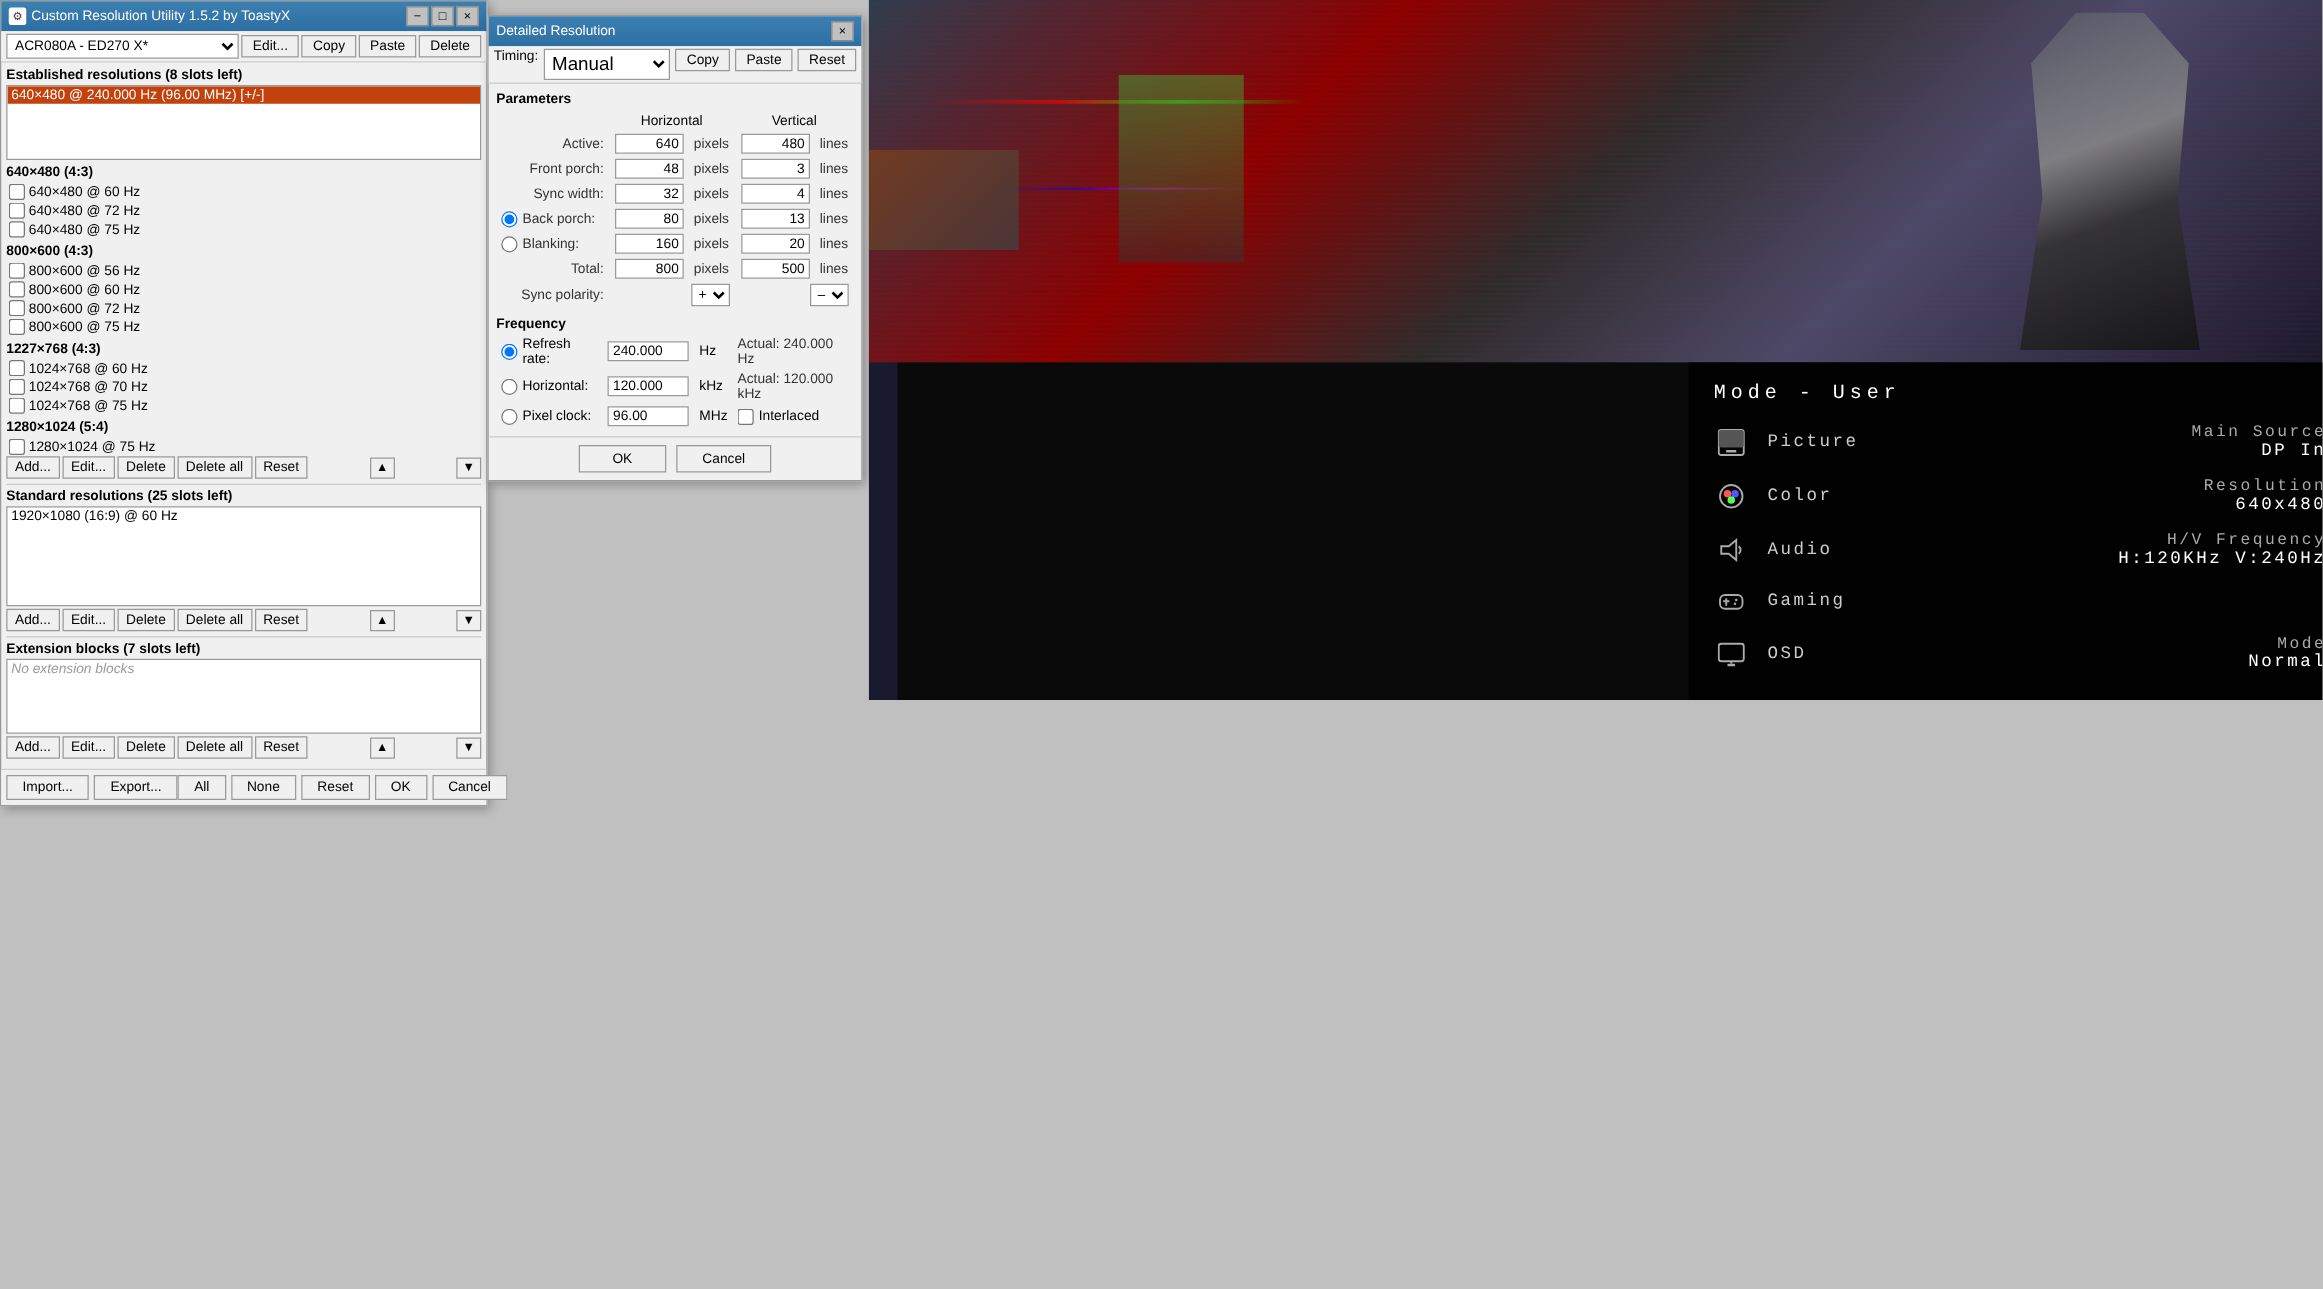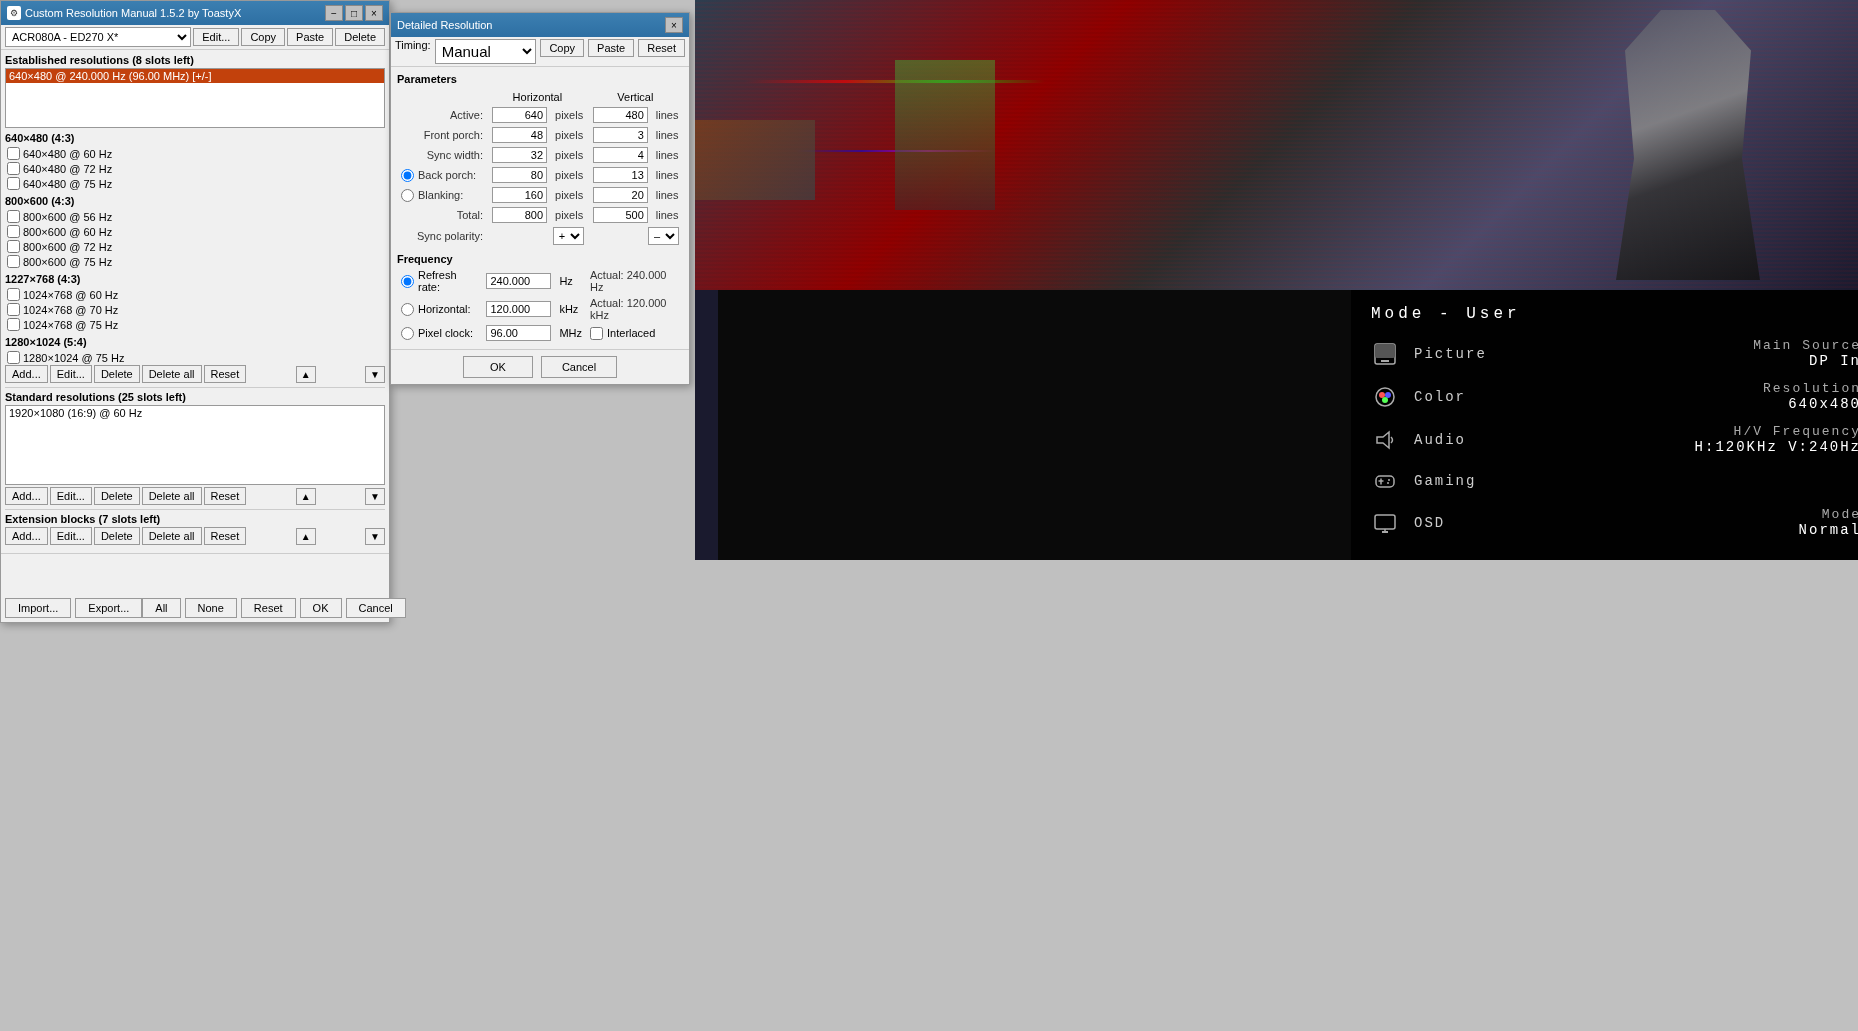--- a/index.html
+++ b/index.html
@@ -143,21 +143,20 @@
       background: #f0f0f0;
     }
     .cru-bottom-btns-left { display: flex; gap: 4px; }
     .cru-bottom-btns-right { display: flex; gap: 4px; }
     .bottom-btn {
       padding: 3px 12px;
       font-size: 11px;
       background: #f0f0f0;
       border: 1px solid #999;
       cursor: pointer;
-      margin-top: 40px;
     }
 
     
     .dr-window {
       position: absolute;
       top: 12px; left: 390px;
       width: 300px;
       background: #f0f0f0;
       border: 1px solid #999;
       box-shadow: 2px 2px 8px rgba(0,0,0,0.3);
@@ -366,21 +365,21 @@
 
     .divider { height: 1px; background: #ccc; margin: 3px 0; }
   </style>
 </head>
 <body>
 
 <div class="cru-window">
   <div class="window-titlebar">
     <div class="titlebar-left">
       <div class="titlebar-icon">⚙</div>
-      <span>Custom Resolution Manual 1.5.2 by ToastyX</span>
+      <span>Custom Resolution Utility 1.5.2 by ToastyX</span>
     </div>
     <div class="window-controls">
       <div class="win-btn">−</div>
       <div class="win-btn">□</div>
       <div class="win-btn">×</div>
     </div>
   </div>
 
   <div class="cru-toolbar">
     <select><option>ACR080A - ED270 X*</option></select>
@@ -482,20 +481,23 @@
       <button class="action-btn">Reset</button>
       <button class="arrow-btn">▲</button>
       <button class="arrow-btn">▼</button>
     </div>
 
     <div class="divider"></div>
 
     <div class="section-title">
       <span>Extension blocks</span>
       <span>(7 slots left)</span>
+    </div>
+    <div class="extension-list">
+      <div class="list-item" style="color:#999; font-style:italic;">No extension blocks</div>
     </div>
     <div class="section-actions">
       <button class="action-btn">Add...</button>
       <button class="action-btn">Edit...</button>
       <button class="action-btn">Delete</button>
       <button class="action-btn">Delete all</button>
       <button class="action-btn">Reset</button>
       <button class="arrow-btn">▲</button>
       <button class="arrow-btn">▼</button>
     </div>

